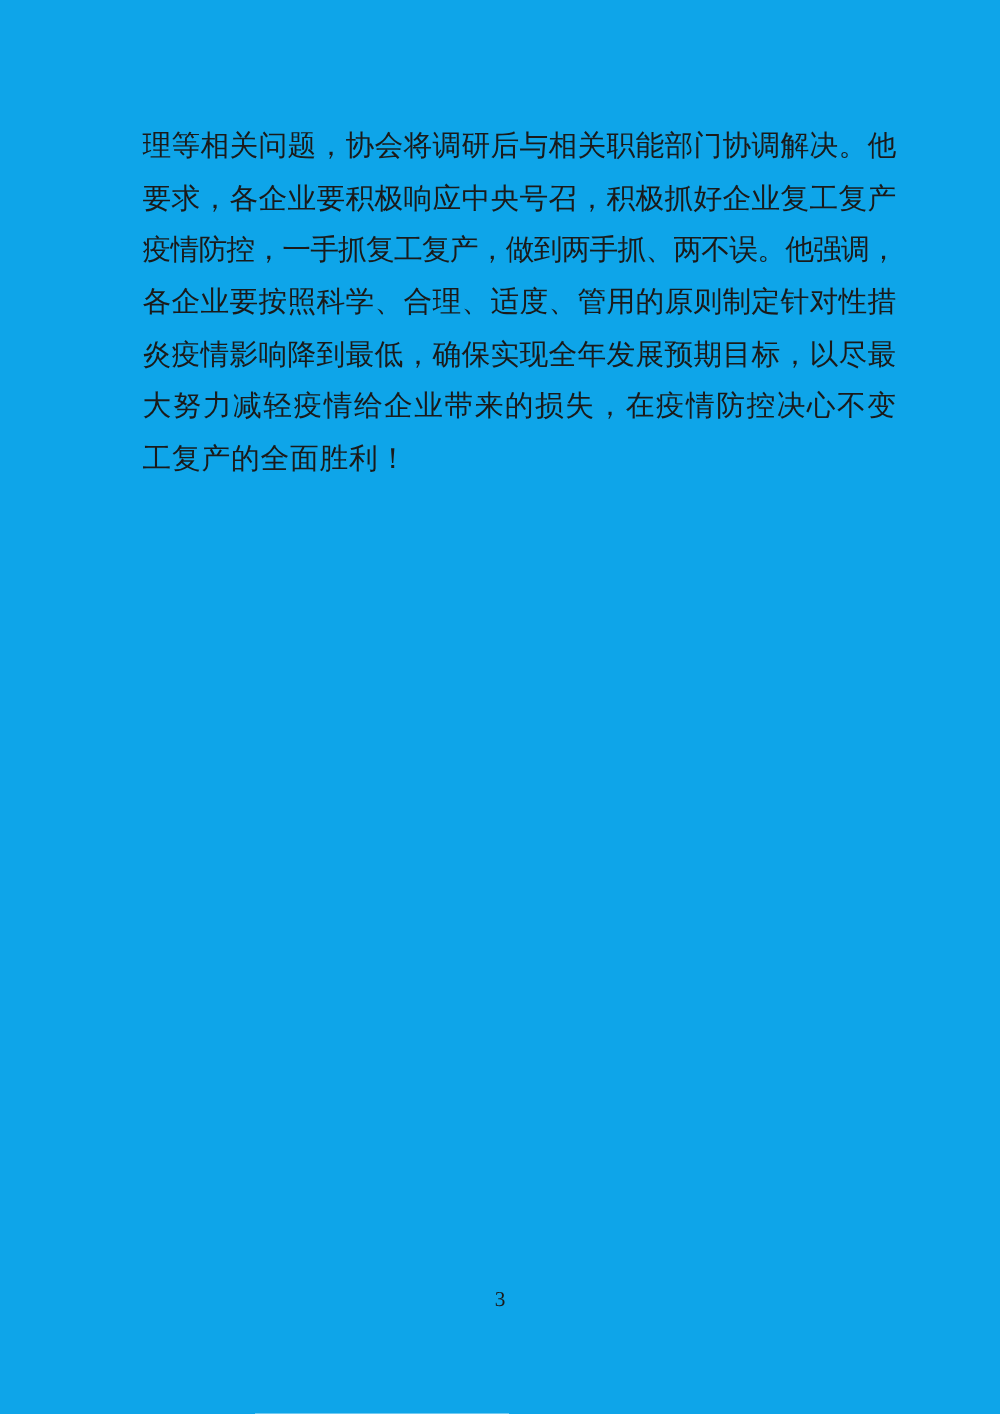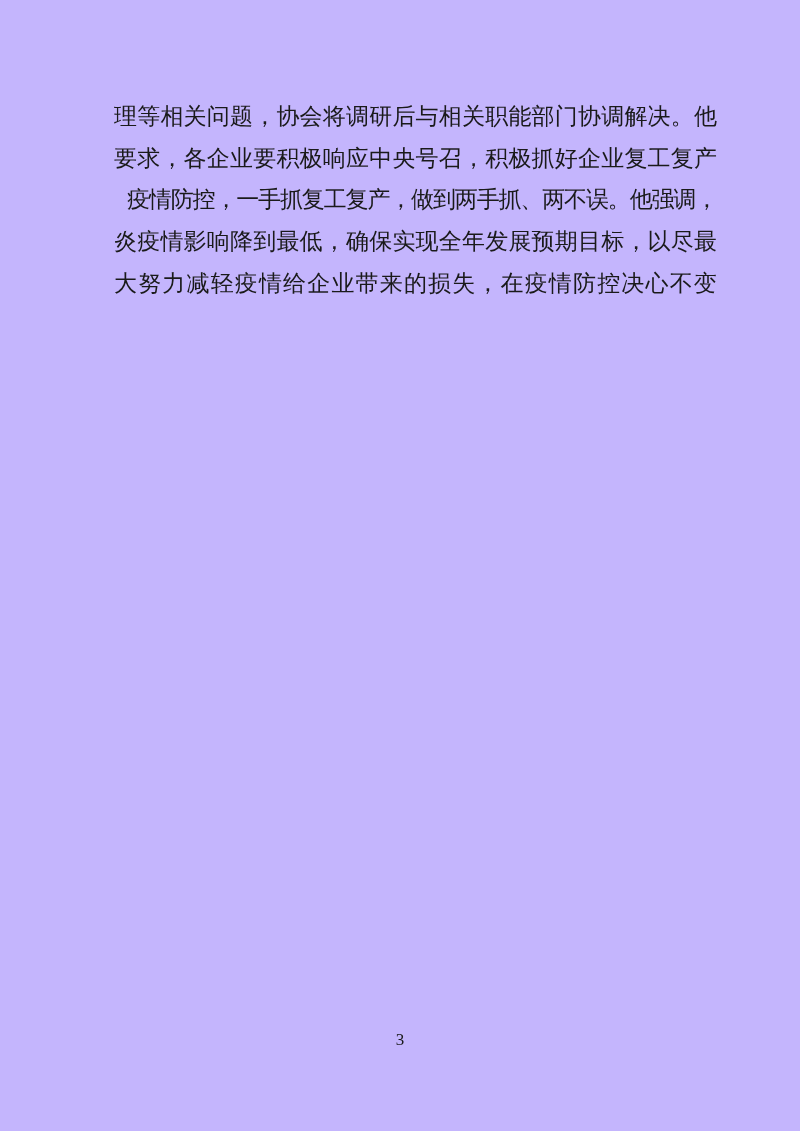--- a/index.html
+++ b/index.html
@@ -4,21 +4,21 @@
 <style>
   html, body {
     margin: 0;
     padding: 0;
     background: #ffffff;
   }
   .page {
     position: relative;
     width: 800px;
     height: 1131px;
-    background: #c4b5fd;
+    background: #0ea5e9;
     overflow: hidden;
     font-family: "Liberation Serif", "DejaVu Serif", serif;
   }
   .body-text {
     position: absolute;
     left: 114px;
     top: 96px;
     width: 603px;
     color: #1a1a1a;
   }
@@ -28,21 +28,20 @@
     height: 41.67px;
     text-align: justify;
     text-align-last: justify;
     text-justify: inter-character;
     white-space: nowrap;
     overflow: visible;
     letter-spacing: 0.2px;
   }
   .text-line.tight {
     letter-spacing: -1.2px;
-    margin-left: 13px;
   }
   .text-line.last-line {
     text-align: left;
     text-align-last: left;
     letter-spacing: 0.6px;
   }
   .page-number {
     position: absolute;
     left: 0;
     top: 1030px;
@@ -54,17 +53,19 @@
   }
 </style>
 </head>
 <body>
 
 <div class="page">
   <div class="body-text">
     <div class="text-line">理等相关问题，协会将调研后与相关职能部门协调解决。他</div>
     <div class="text-line">要求，各企业要积极响应中央号召，积极抓好企业复工复产</div>
     <div class="text-line tight">疫情防控，一手抓复工复产，做到两手抓、两不误。他强调，</div>
+    <div class="text-line">各企业要按照科学、合理、适度、管用的原则制定针对性措</div>
     <div class="text-line">炎疫情影响降到最低，确保实现全年发展预期目标，以尽最</div>
     <div class="text-line">大努力减轻疫情给企业带来的损失，在疫情防控决心不变</div>
+    <div class="text-line last-line">工复产的全面胜利！</div>
   </div>
   <div class="page-number">3</div>
 </div>
 
 </body></html>

